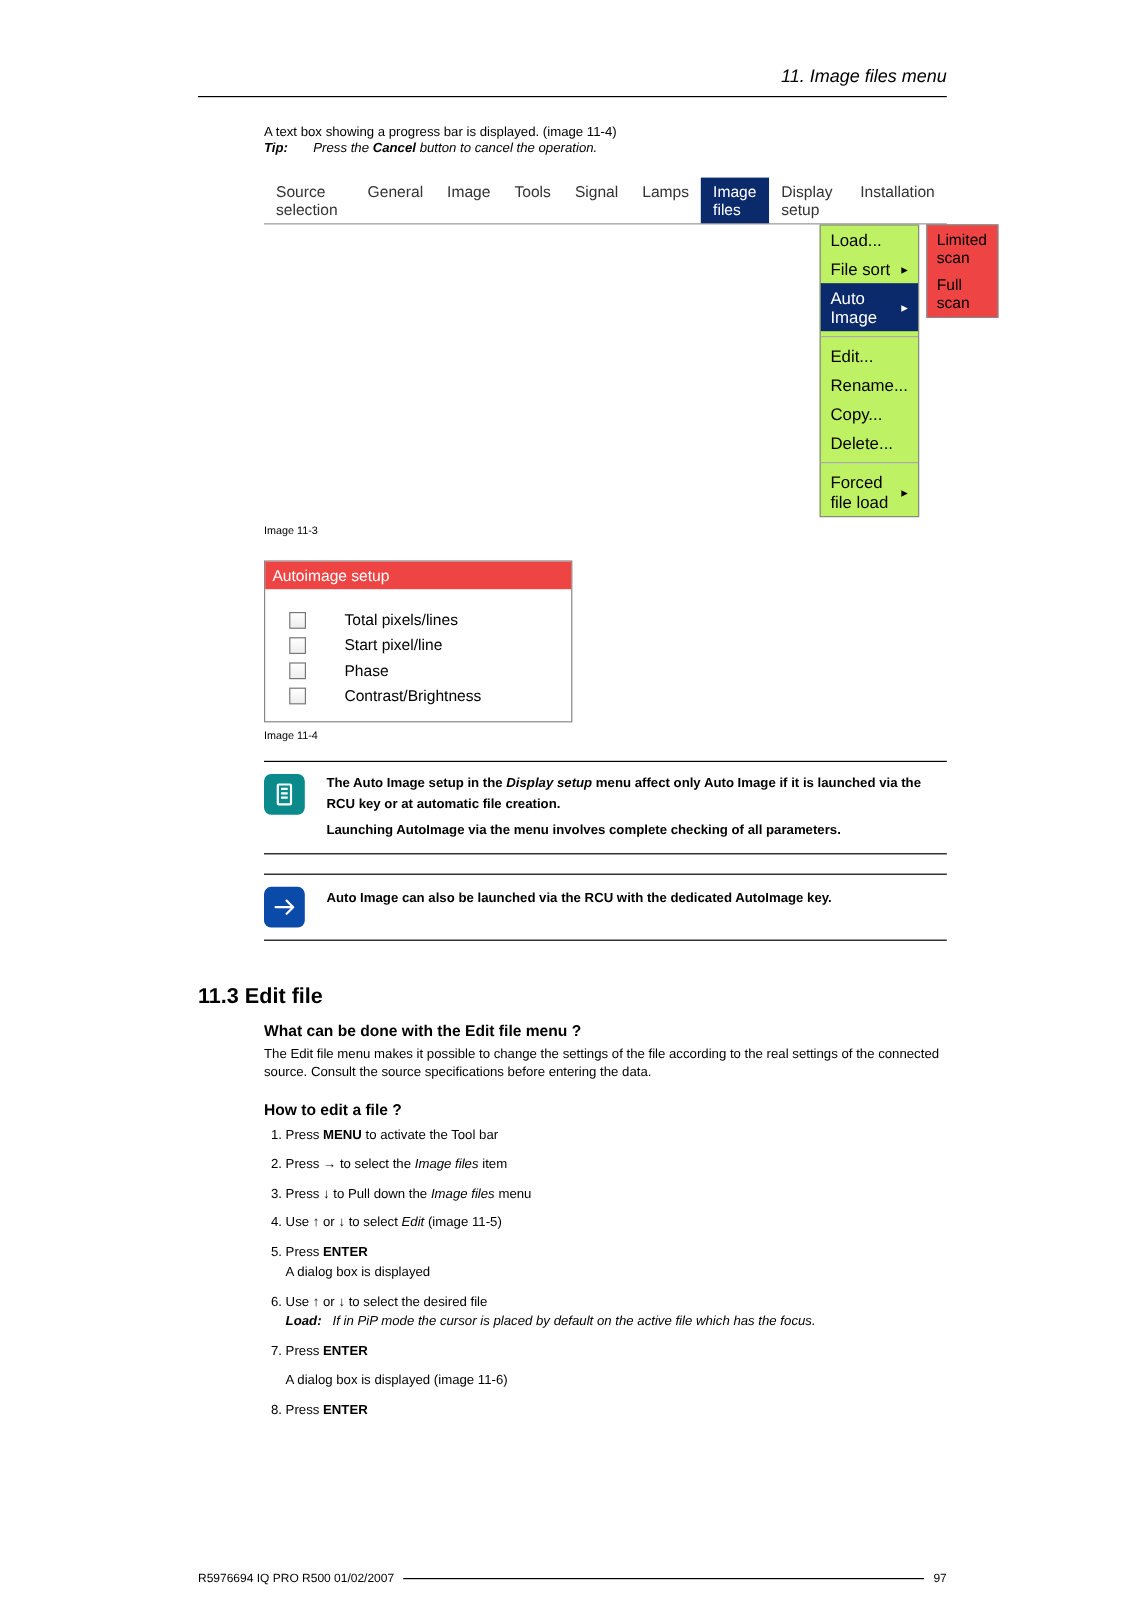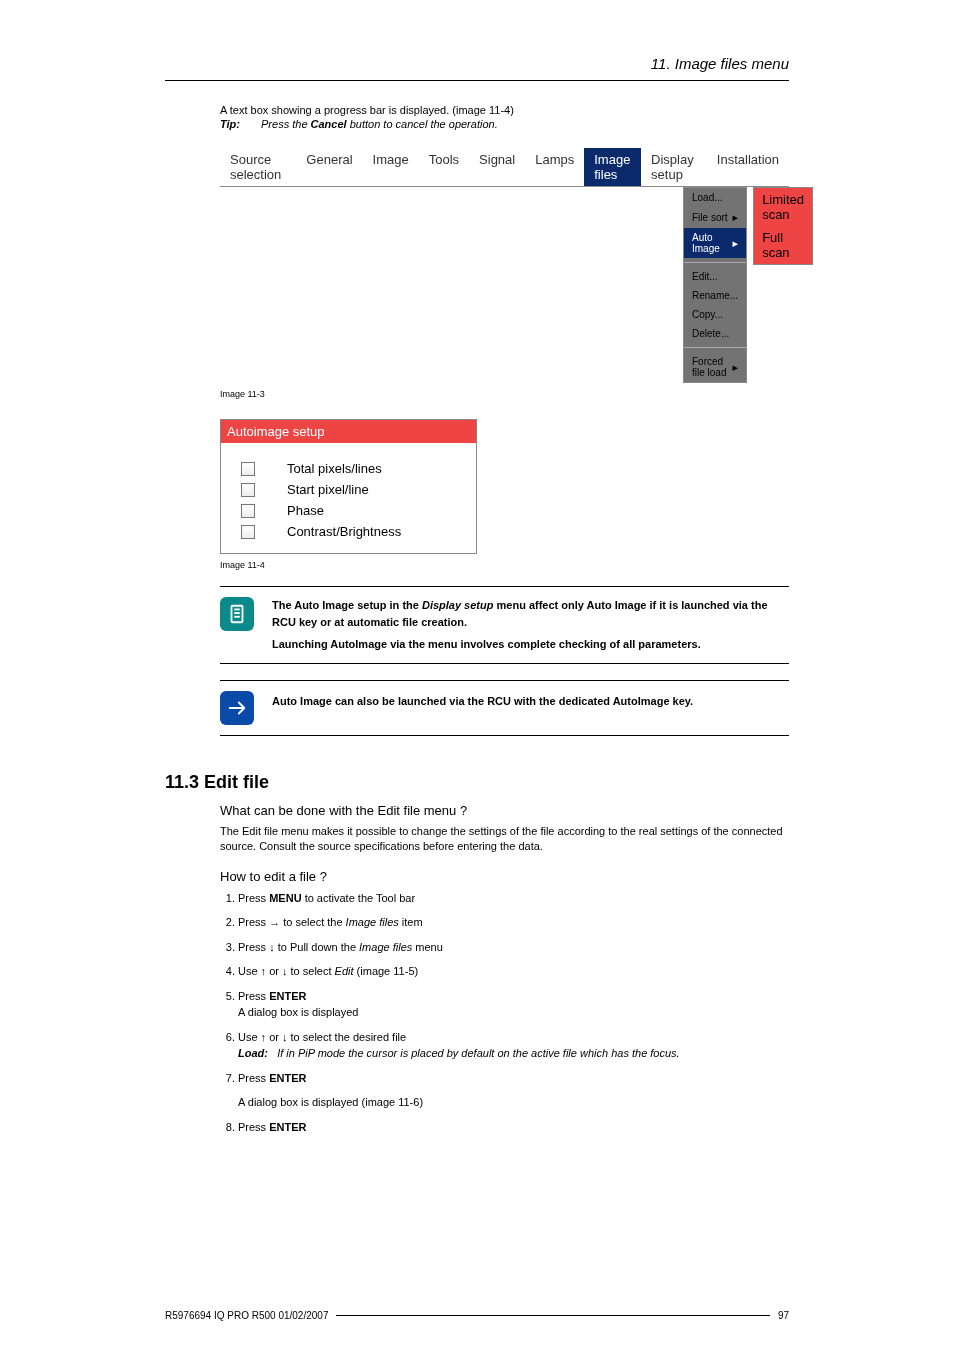--- a/index.html
+++ b/index.html
@@ -49,23 +49,23 @@
   .menubar .mitem.sel {
     background: #0a2a6b;
     color: #fff;
   }
   .drop-wrap {
     display: flex;
     margin-left: 463px;
   }
   .dropdown {
     border: 1px solid #888;
-    background: #737373;
+    background: #bef264;
     width: 145px;
-    font-size: 10px;
+    font-size: 14px;
     box-shadow: 0 0 0 rgba(0,0,0,0);
   }
   .dropdown .ditem {
     padding: 4px 8px;
     display: flex;
     justify-content: space-between;
     align-items: center;
   }
   .dropdown .ditem.sel { background: #0a2a6b; color: #fff; }
   .dropdown .arrow-r::after { content: "▸"; font-size: 11px; }
@@ -125,21 +125,21 @@
   .nb-text { font-weight: bold; font-size: 11px; line-height: 1.5; }
 
   
   h2.sec {
     font-size: 18px;
     font-weight: bold;
     margin: 36px 0 10px 0;
   }
   h3.sub {
     font-size: 13px;
-    font-weight: normal;
+    font-weight: bold;
     margin: 8px 0 6px 0;
   }
   .bodytext { font-size: 11px; line-height: 1.4; }
   ol.steps {
     font-size: 11px;
     line-height: 1.5;
     padding-left: 18px;
     margin: 6px 0;
   }
   ol.steps li { margin-bottom: 8px; }

